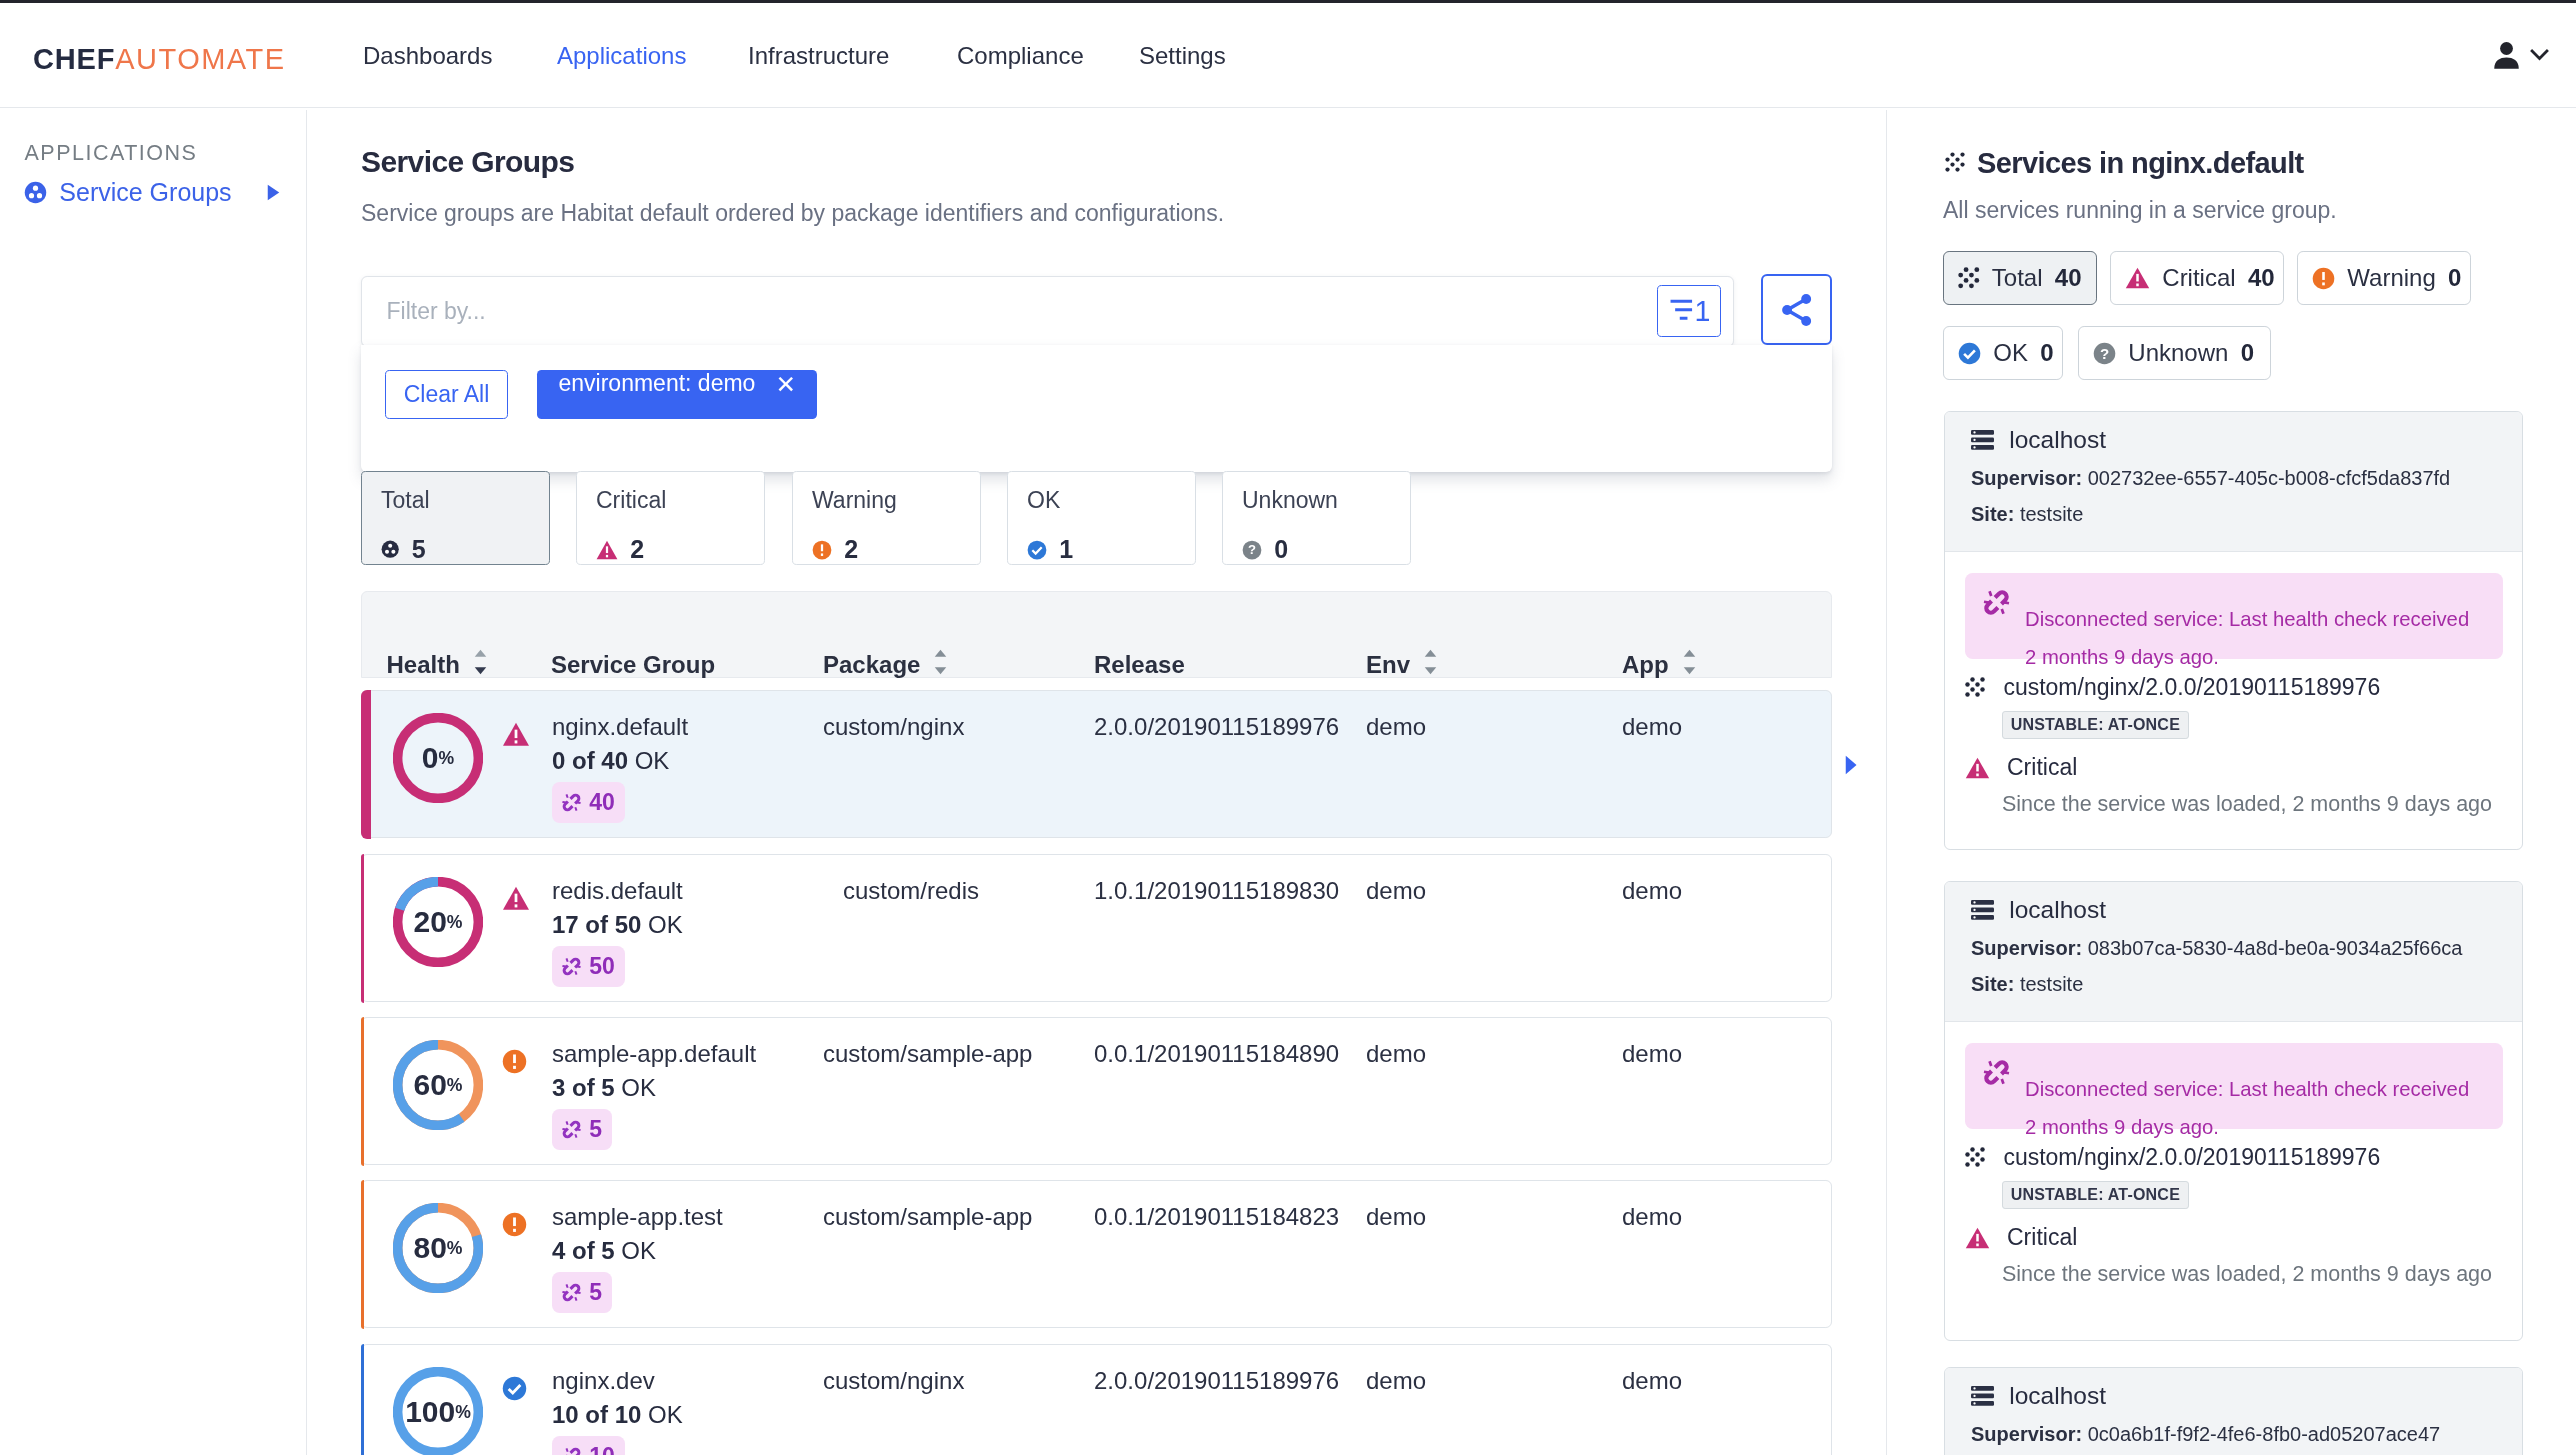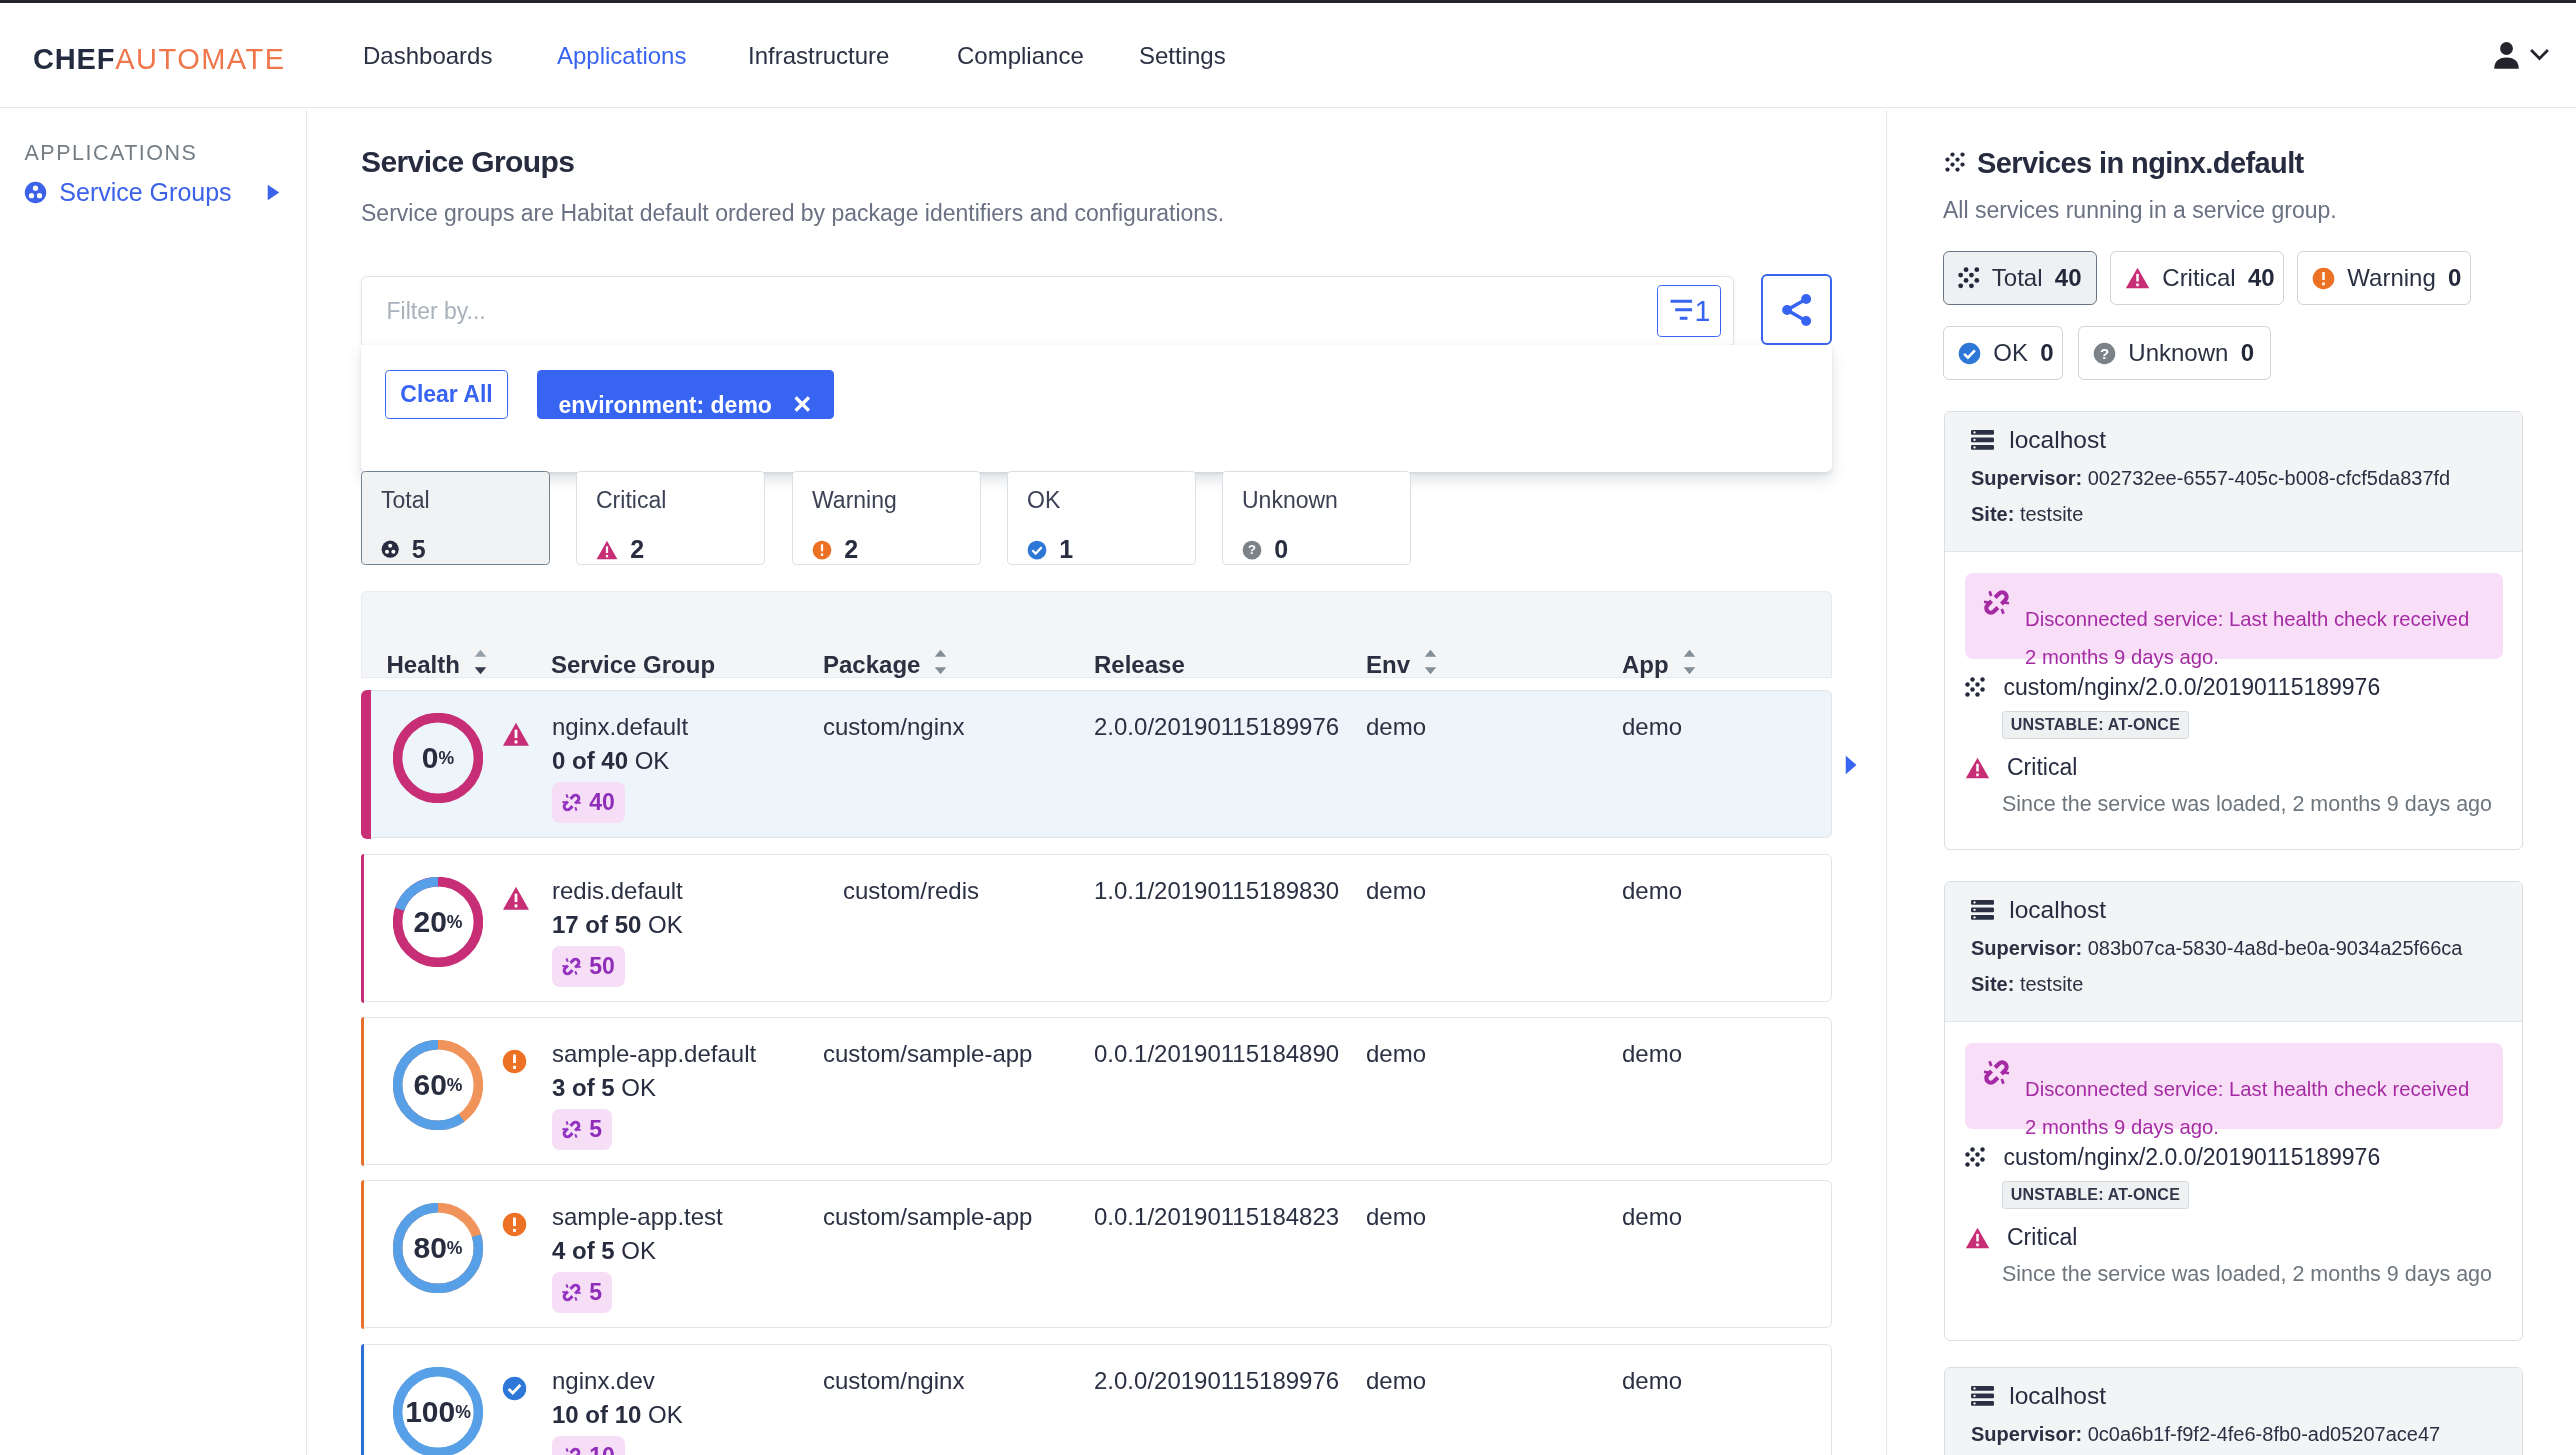--- a/index.html
+++ b/index.html
@@ -23,23 +23,23 @@
 
 
 #main { position:absolute; left:307px; top:110px; width:1579px; height:1346px; }
 h1.title { position:absolute; left:54px; top:35px; font-size:30px; font-weight:bold; color:#272b3f; letter-spacing:-0.6px; }
 p.sub { position:absolute; left:54px; top:90px; font-size:23px; color:#6a7183; }
 
 #filterbox { position:absolute; left:54px; top:166px; width:1373px; height:71px; border:1.5px solid #e0e4e9; border-radius:6.1px; background:#fff; box-shadow:0 1.5px 4.6px rgba(110,120,140,0.10); }
 #filterbox .ph { position:absolute; left:24.5px; top:21px; font-size:23px; color:#a9b1bc; }
 #filterbtn { position:absolute; right:12.3px; top:7.7px; width:64px; height:52px; border:1.5px solid #3864f2; border-radius:4.6px; display:flex; align-items:center; justify-content:center; background:#fff; }
 #sharebtn { position:absolute; left:1454px; top:164px; width:71px; height:71px; border:2.3px solid #3864f2; border-radius:6.1px; background:#fff; display:flex; align-items:center; justify-content:center; }
-#dropdown { position:absolute; left:54px; top:235px; width:1471px; height:127px; background:#fff; border-radius:0 0 6.1px 6.1px; box-shadow:0 7.7px 14px rgba(90,100,120,0.18), 0 1.5px 3.1px rgba(90,100,120,0.12);font-weight:bold; }
+#dropdown { position:absolute; left:54px; top:235px; width:1471px; height:127px; background:#fff; border-radius:0 0 6.1px 6.1px; box-shadow:0 7.7px 14px rgba(90,100,120,0.18), 0 1.5px 3.1px rgba(90,100,120,0.12); }
 #clearall { position:absolute; left:24px; top:25px; width:123px; height:49px; border:1.5px solid #3864f2; border-radius:4.6px; color:#3864f2; font-size:23px; display:flex; align-items:center; justify-content:center; background:#fff; }
-#chip { position:absolute; left:176px; top:25px; height:49px; background:#3864f2; border-radius:4.6px; color:#fff; font-size:23px; display:flex; align-items:flex-end; padding:0 21.5px; }
+#chip { position:absolute; left:176px; top:25px; height:49px; background:#3864f2; border-radius:4.6px; color:#fff; font-size:23px; display:flex; align-items:flex-start; padding:0 21.5px; }
 #chip .x { margin-left:20px; font-size:24.5px; }
 
 
 .scard { position:absolute; top:361px; width:189px; height:94px; background:#fff; border:1.5px solid #d9dfe5; border-radius:4.6px; }
 .scard.sel { background:#f0f2f4; border:1.5px solid #72838f; }
 .scard .t { position:absolute; left:19px; top:15.3px; font-size:23px; color:#3c4254; }
 .scard .row { position:absolute; left:19px; top:63px; display:flex; align-items:center; gap:12.3px; }
 .scard .n { font-size:25px; font-weight:bold; color:#282d40; }
 
 

